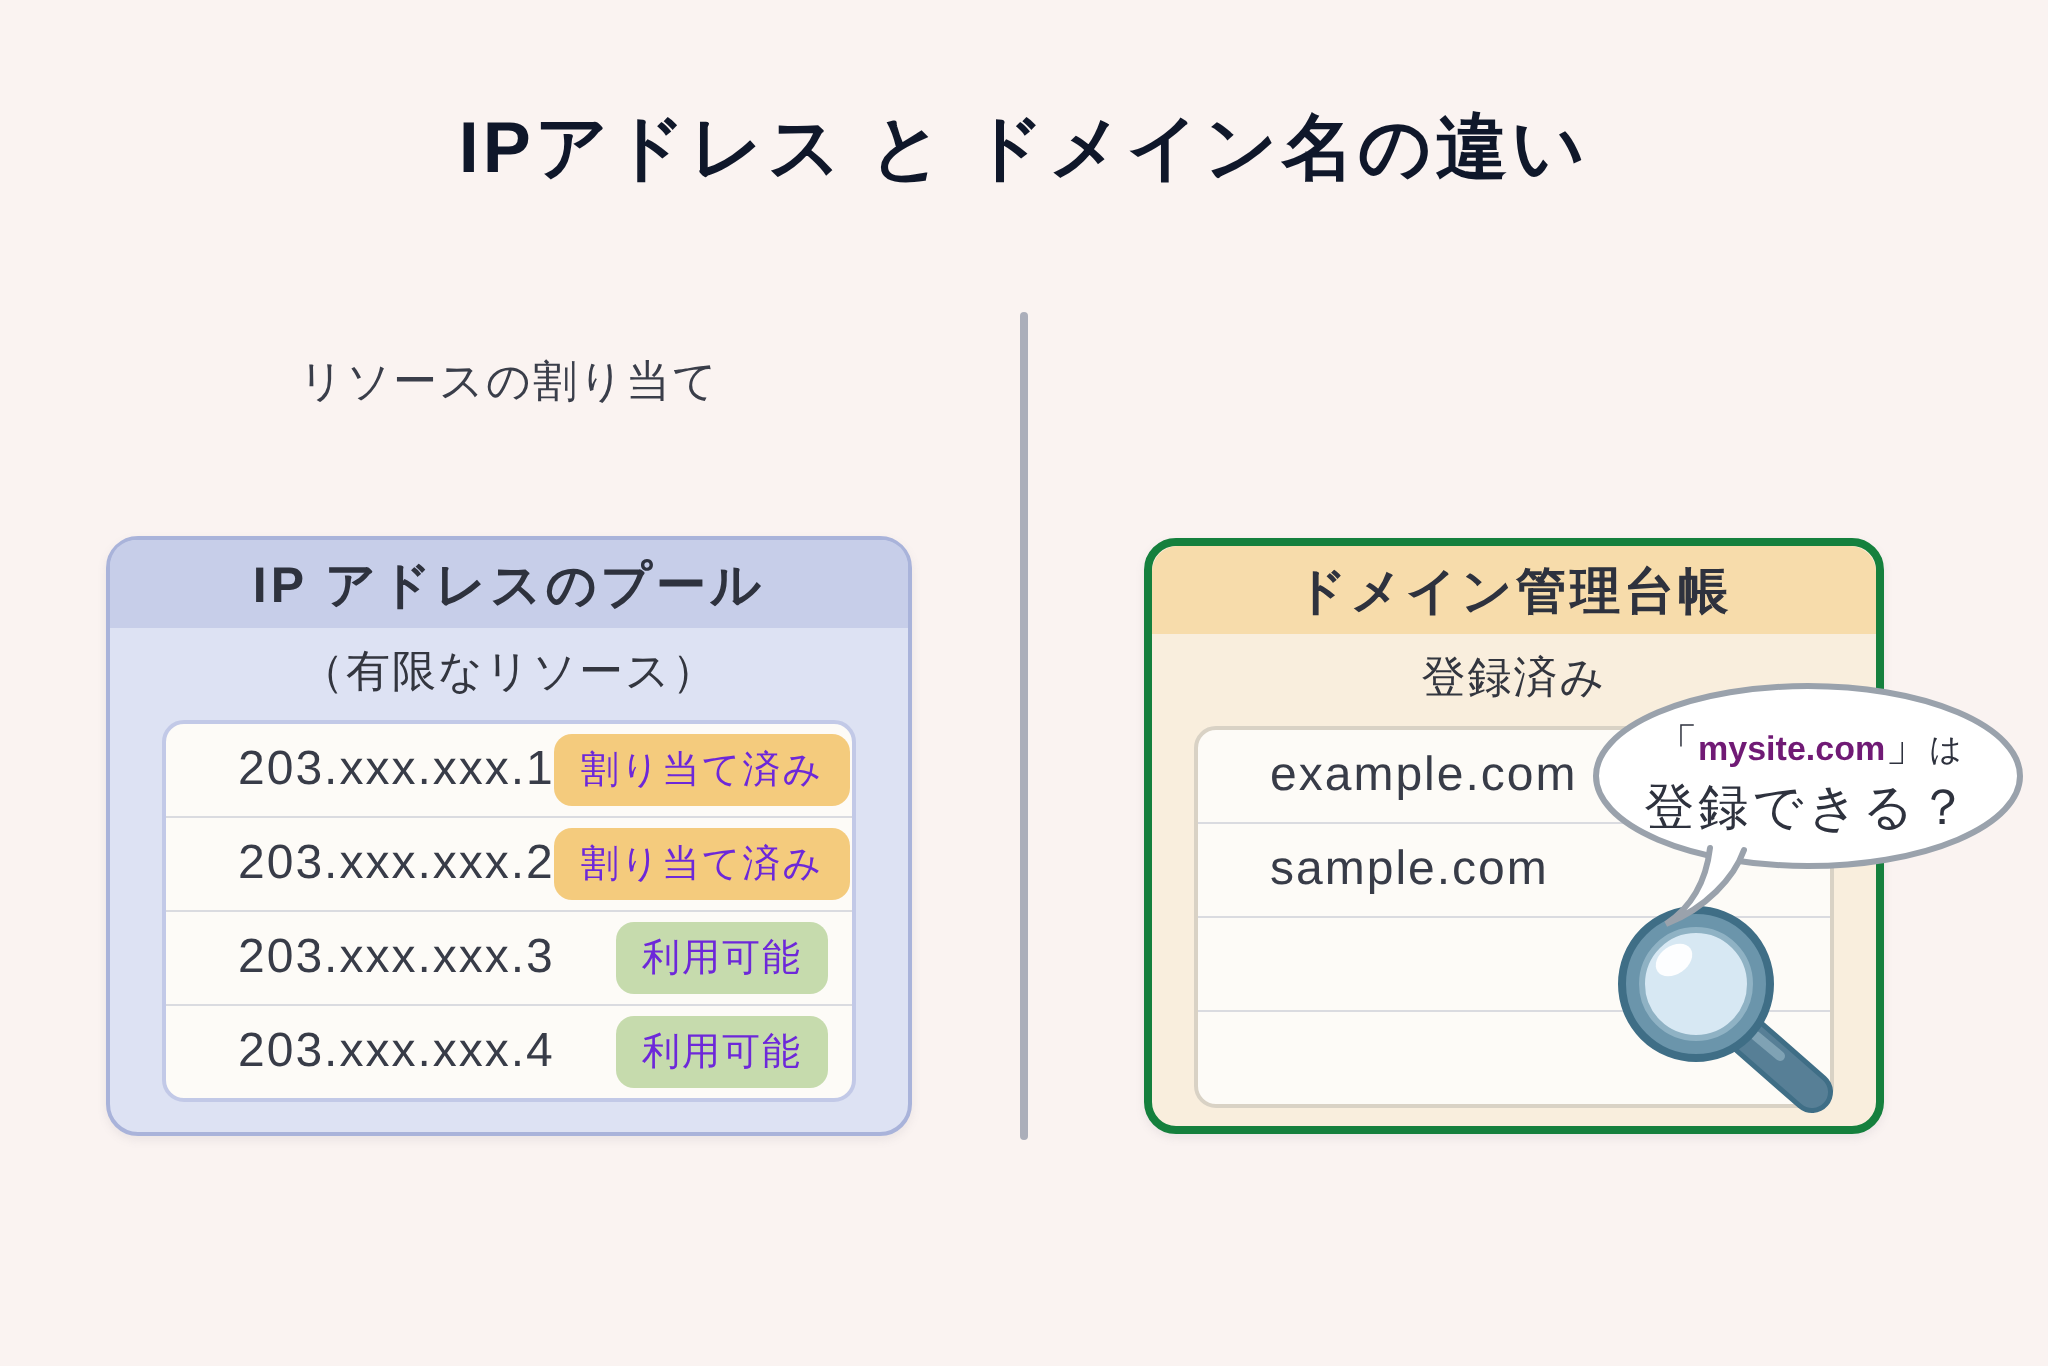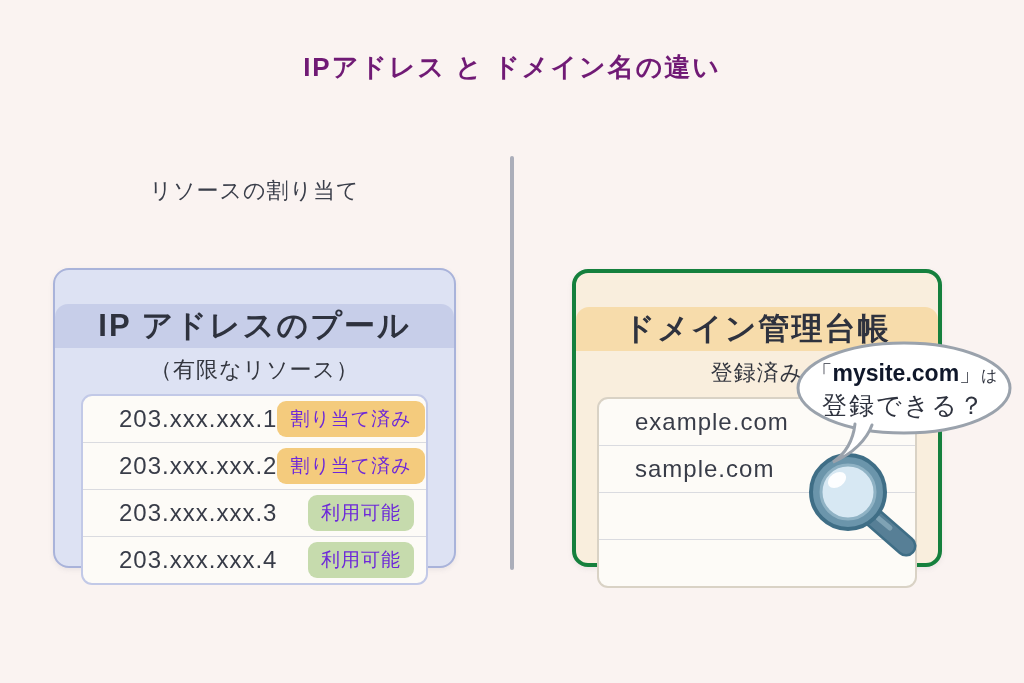--- a/index.html
+++ b/index.html
@@ -11,22 +11,22 @@
     position:relative;
     width:1024px;height:683px;
     background:#faf3f1;
     overflow:hidden;
     color:#2f333f;
   }
   
   .main-title{
     position:absolute;top:50px;left:0;width:100%;
     text-align:center;
-    font-size:26px;font-weight:bold;letter-spacing:2px;
-    color:#701a75;
+    font-size:36px;font-weight:bold;letter-spacing:2px;
+    color:#0f172a;
   }
   
   .col-header{position:absolute;text-align:center;}
   .col-header.left{left:53px;top:162px;width:403px;}
   .col-header.right{left:572px;top:162px;width:370px;}
   .col-heading{font-size:31px;font-weight:bold;color:#2e323e;letter-spacing:2px;}
   .col-subtitle{margin-top:14px;font-size:22px;color:#3a3e4a;letter-spacing:1px;}
   
   .divider{
     position:absolute;left:510px;top:156px;
@@ -43,21 +43,21 @@
     left:53px;top:268px;width:403px;height:300px;
     background:#dde2f3;border:2px solid #a9b3da;
   }
   .panel.domain{
     left:572px;top:269px;width:370px;height:298px;
     background:#f9eedd;border:4px solid #15803d;
   }
   .panel-header{
     height:44px;display:flex;align-items:center;justify-content:center;
     border-radius:13px 13px 0 0;
-    font-size:31px;font-weight:bold;letter-spacing:2px;color:#2e323e;margin-top:34px;
+    font-size:25px;font-weight:bold;letter-spacing:2px;color:#2e323e;
   }
   .panel.ip .panel-header{background:#c7cee9;}
   .panel.domain .panel-header{background:#f7dcab;}
   .panel-subtitle{
     text-align:center;margin-top:7px;
     font-size:22px;color:#33363f;letter-spacing:1px;
   }
   
   .inner-table{
     margin:9px auto 0 auto;
@@ -86,21 +86,21 @@
   .magnifier{position:absolute;left:798px;top:442px;width:128px;height:118px;z-index:5;}
   
   .bubble{position:absolute;left:793px;top:340px;width:222px;height:126px;z-index:6;}
   .bubble svg{position:absolute;left:0;top:0;}
   .bubble-text{
     position:absolute;left:0;top:8px;width:100%;height:84px;
     display:flex;flex-direction:column;align-items:center;justify-content:center;
     line-height:1.35;
   }
   .bubble-line1{font-size:22px;color:#2e323e;white-space:nowrap;}
-  .bubble-domain{font-size:23px;font-weight:bold;color:#0f172a;}
+  .bubble-domain{font-size:17px;font-weight:bold;color:#701a75;}
   .bubble-particle{font-size:16px;color:#2e323e;}
   .bubble-line2{font-size:25px;color:#2e323e;letter-spacing:2px;}
 </style>
 </head>
 <body>
 
 <div class="canvas">
 
   <div class="main-title">IPアドレス と ドメイン名の違い</div>
 

